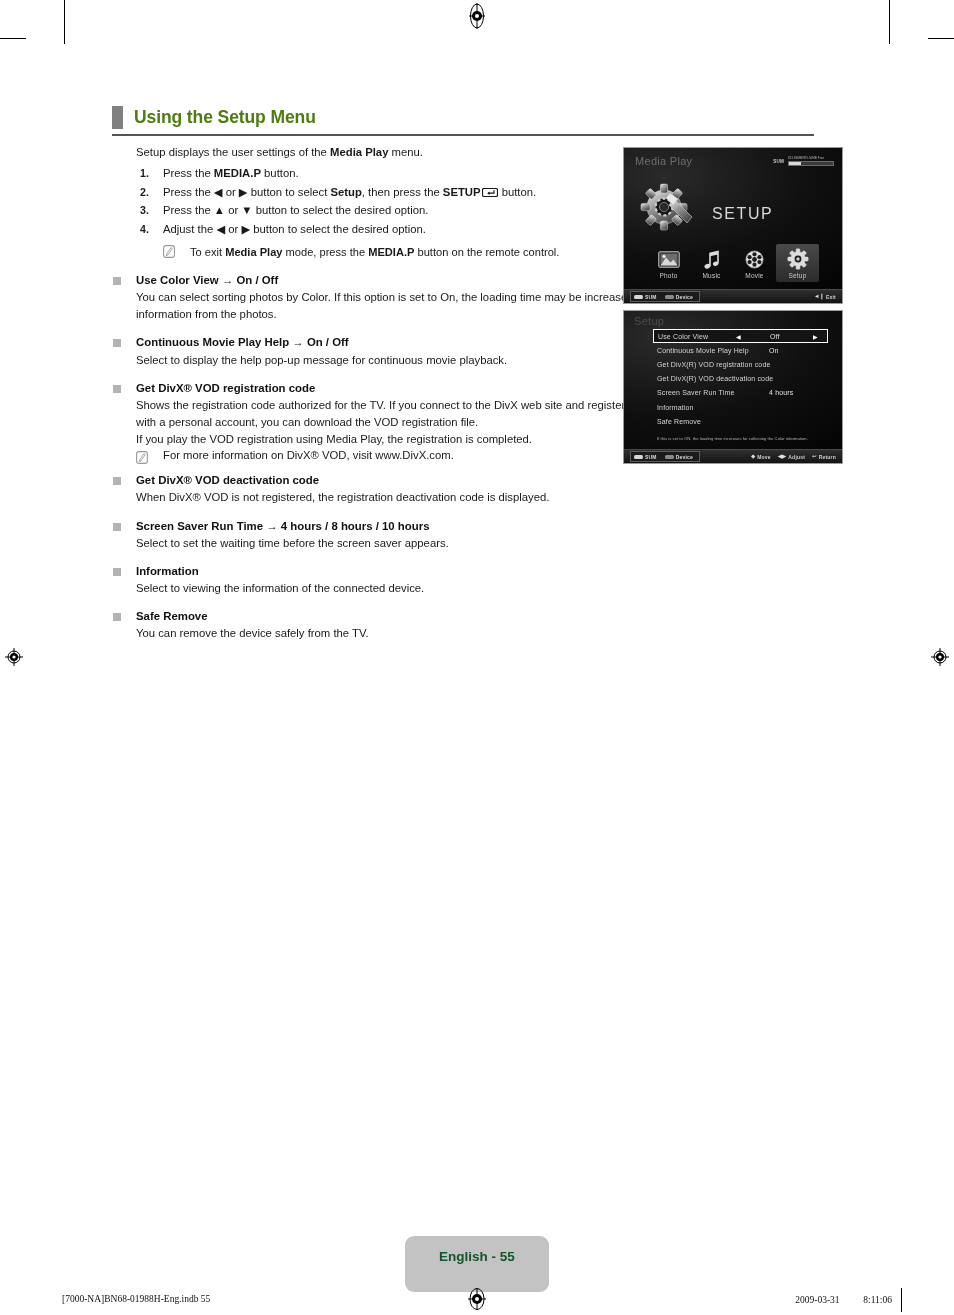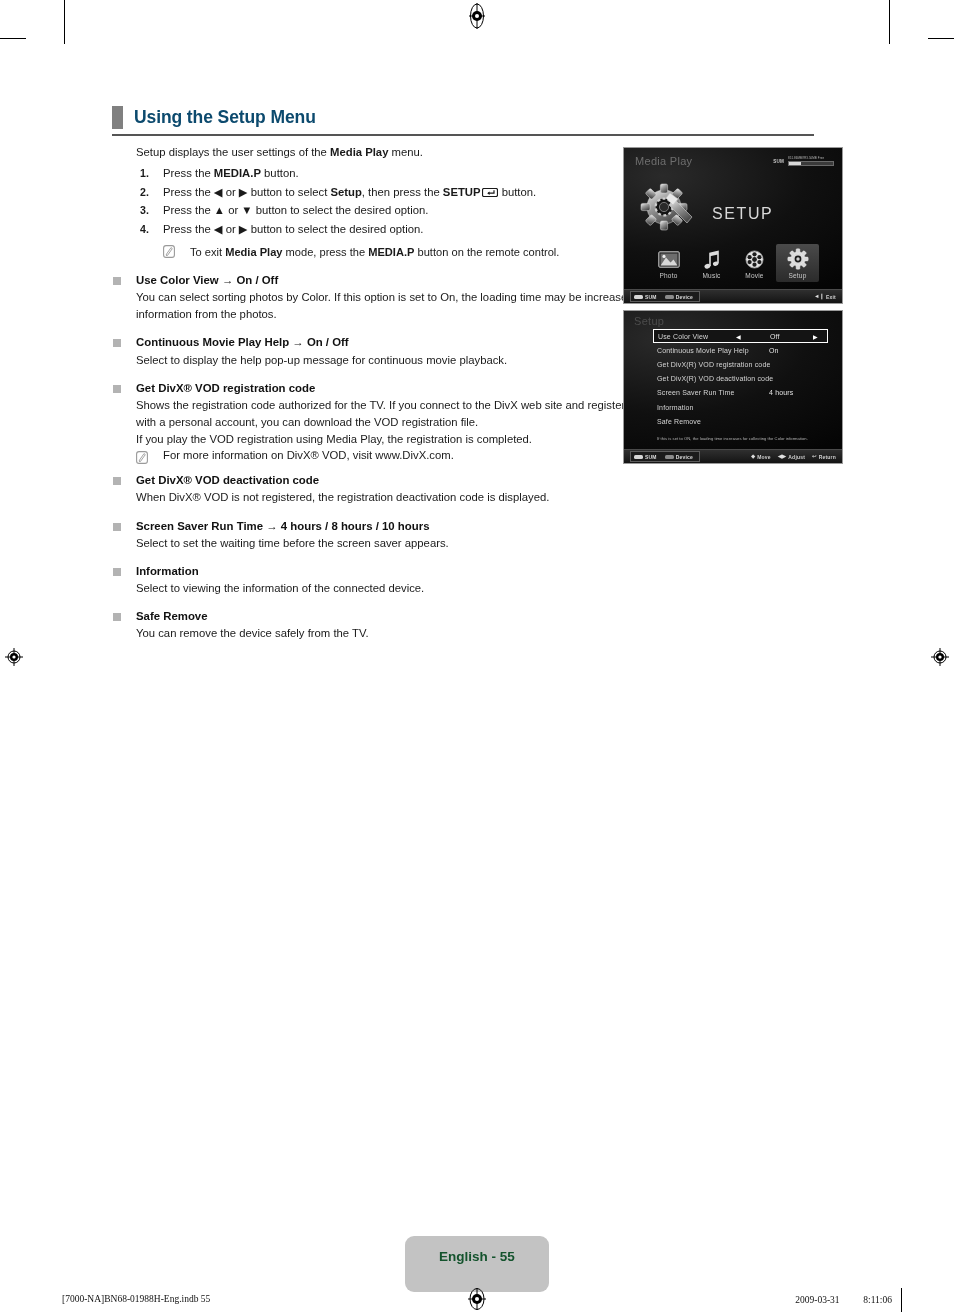--- a/index.html
+++ b/index.html
@@ -47,21 +47,21 @@
     height: 23px;
     background: #808080;
     margin-right: 11px;
     flex: 0 0 auto;
   }
   .heading-title {
     font-size: 17.5px;
     font-weight: bold;
     letter-spacing: -0.1px;
     line-height: 1;
-    color: #0c4a6e;
+    color: #4d7c0f;
   }
   .heading-rule {
     margin-top: 5px;
     margin-left: 0px;
     height: 2px;
     background: #555;
     width: 702px;
   }
 
   
@@ -436,21 +436,21 @@
       <span>Setup displays the user settings of the </span><b>Media Play</b><span> menu.</span>
     </p>
     <ol class="steps" id="steps-list">
         <li><span class="num">1.</span><span>Press the <b>MEDIA.P</b> button.</span></li>
         <li><span class="num">2.</span><span>Press the ◀ or ▶ button to select <b>Setup</b>, then press the <b>SETUP</b><svg width="16" height="9" viewBox="0 0 16 9" style="vertical-align:-1px;margin:0 1px;">
               <rect x="0.5" y="0.5" width="15" height="8" rx="1.5" fill="none" stroke="#1a1a1a" stroke-width="1.2"></rect>
               <path d="M12 2.2 L12 5.2 L6 5.2" fill="none" stroke="#1a1a1a" stroke-width="1.2"></path>
               <path d="M7.6 3.4 L5.2 5.2 L7.6 7.0 Z" fill="#1a1a1a"></path>
             </svg> button.</span></li>
         <li><span class="num">3.</span><span>Press the ▲ or ▼ button to select the desired option.</span></li>
-        <li><span class="num">4.</span><span>Press the ◀ or ▶ button to select the desired option.</span></li>
+        <li><span class="num">4.</span><span>Adjust the ◀ or ▶ button to select the desired option.</span></li>
       </ol>
     <div class="note-line">
       <span class="note-icon">
         <svg width="12" height="13" viewBox="0 0 12 13">
           <rect x="0.6" y="0.6" width="10.8" height="11.8" rx="2.4" fill="none" stroke="#9a9a9a" stroke-width="1.1"></rect>
           <path d="M3.2 9.6 L8.0 2.6 L9.3 3.6 L4.5 10.4 Z" fill="none" stroke="#9a9a9a" stroke-width="0.9"></path>
           <path d="M3.2 9.6 L4.5 10.4 L2.9 10.9 Z" fill="#9a9a9a"></path>
         </svg>
       </span>
       <span id="step-note-text">To exit <b>Media Play</b> mode, press the <b>MEDIA.P</b> button on the remote control.</span>

